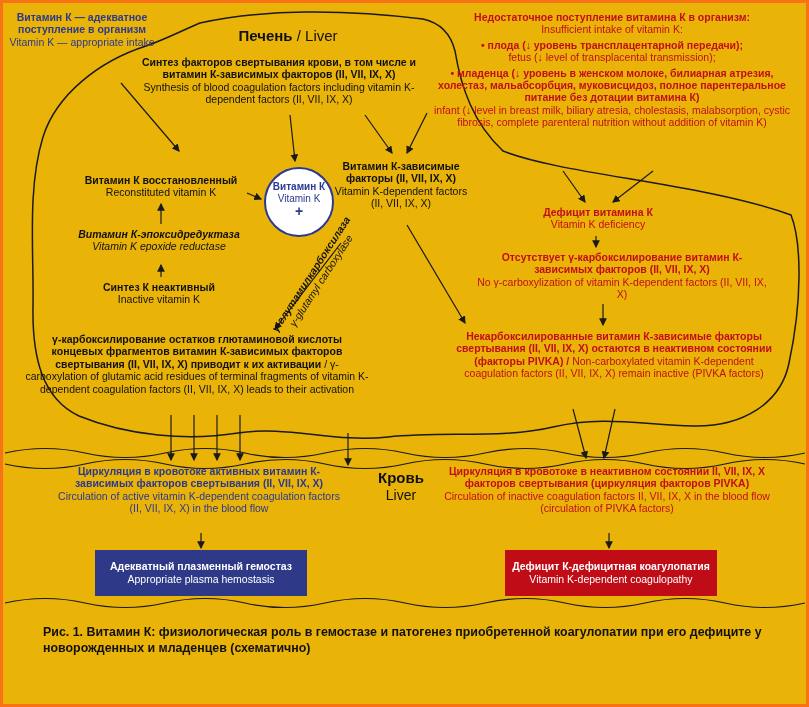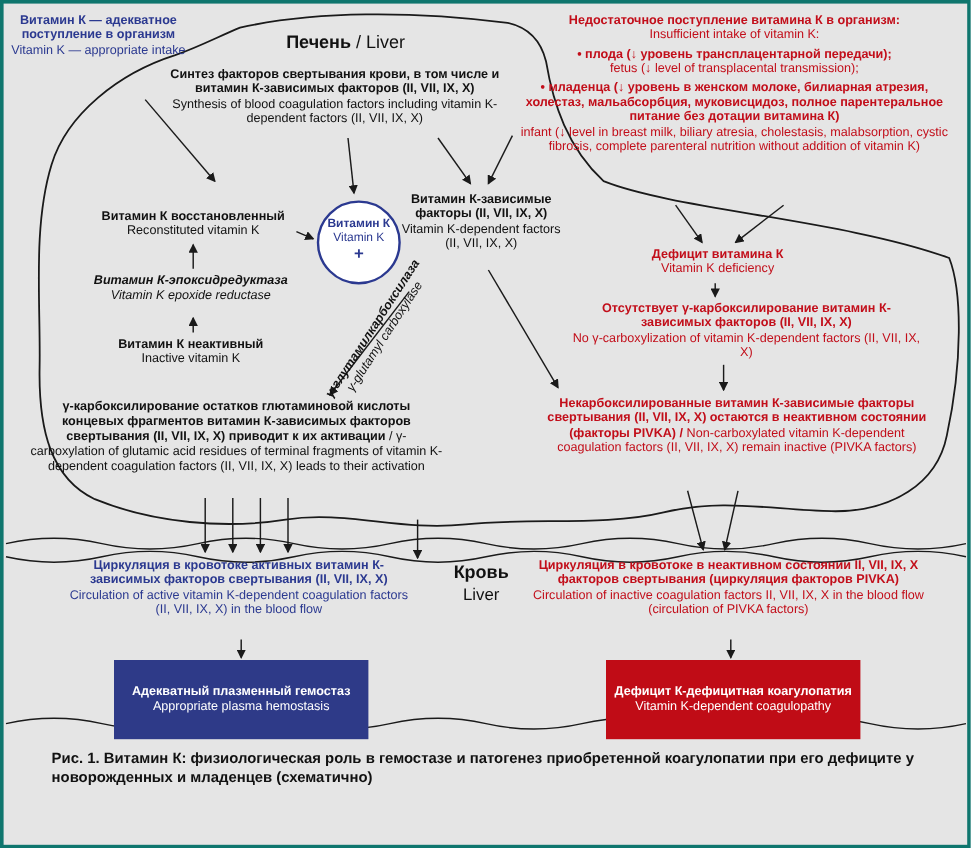--- a/index.html
+++ b/index.html
@@ -1,25 +1,25 @@
 <!DOCTYPE html>
 <html><head>
 <meta charset="utf-8">
 <style>
   html,body{margin:0;padding:0;background:#fff;font-family:"Liberation Sans",sans-serif;}
-  .fig{position:relative;width:809px;height:707px;box-sizing:border-box;border:3px solid #0f766e;background:#e5e5e5;overflow:hidden;}
+  .fig{position:relative;width:809px;height:707px;box-sizing:border-box;border:3px solid #f97316;background:#eab308;overflow:hidden;}
   .fig svg{position:absolute;left:0;top:0;}
   .t{position:absolute;font-size:10.5px;line-height:1.18;text-align:center;color:#111;}
   .b{font-weight:bold;}
   .i{font-style:italic;}
   .blue{color:#2b3990;}
   .red{color:#c20e1a;}
   .big{font-size:15px;}
   .med{font-size:14px;}
-  .box{position:absolute;text-align:center;padding:20px 6px;color:#fff;font-size:10.5px;line-height:1.22;}
+  .box{position:absolute;text-align:center;padding:10px 6px;color:#fff;font-size:10.5px;line-height:1.22;}
   .box-bl{background:#2e3a88;}
   .box-rd{background:#c00c16;}
   .rot{transform:rotate(-57deg);transform-origin:center;}
   .cap{position:absolute;left:8px;top:621px;width:788px;font-size:12.4px;line-height:1.3;color:#111;text-align:left;margin-left:32px;}
   .cap p{margin:0 0 3px 0;}
   .vk{font-size:10px;line-height:1.2;}
   .vk .plus{font-size:14px;line-height:0.9;}
   .blt{margin-top:3px;}
 </style>
 </head>
@@ -110,21 +110,21 @@
     <div class="b">Витамин К-зависимые факторы (II, VII, IX, X)</div>
     <div>Vitamin K-dependent factors (II, VII, IX, X)</div>
   </div>
 
   <div class="t i" style="left:70px;top:225px;width:172px;">
     <div class="b">Витамин К-эпоксидредуктаза</div>
     <div>Vitamin K epoxide reductase</div>
   </div>
 
   <div class="t" style="left:82px;top:278px;width:148px;">
-    <div class="b">Витамин К неактивный</div>
+    <div class="b">Синтез К неактивный</div>
     <div>Inactive vitamin K</div>
   </div>
 
   <div class="t i rot" style="left:238px;top:262px;width:150px;">
     <div class="b">γ-глутамилкарбоксилаза</div>
     <div>γ-glutamyl carboxylase</div>
   </div>
 
   <div class="t red" style="left:520px;top:203px;width:150px;">
     <div class="b">Дефицит витамина К</div>

